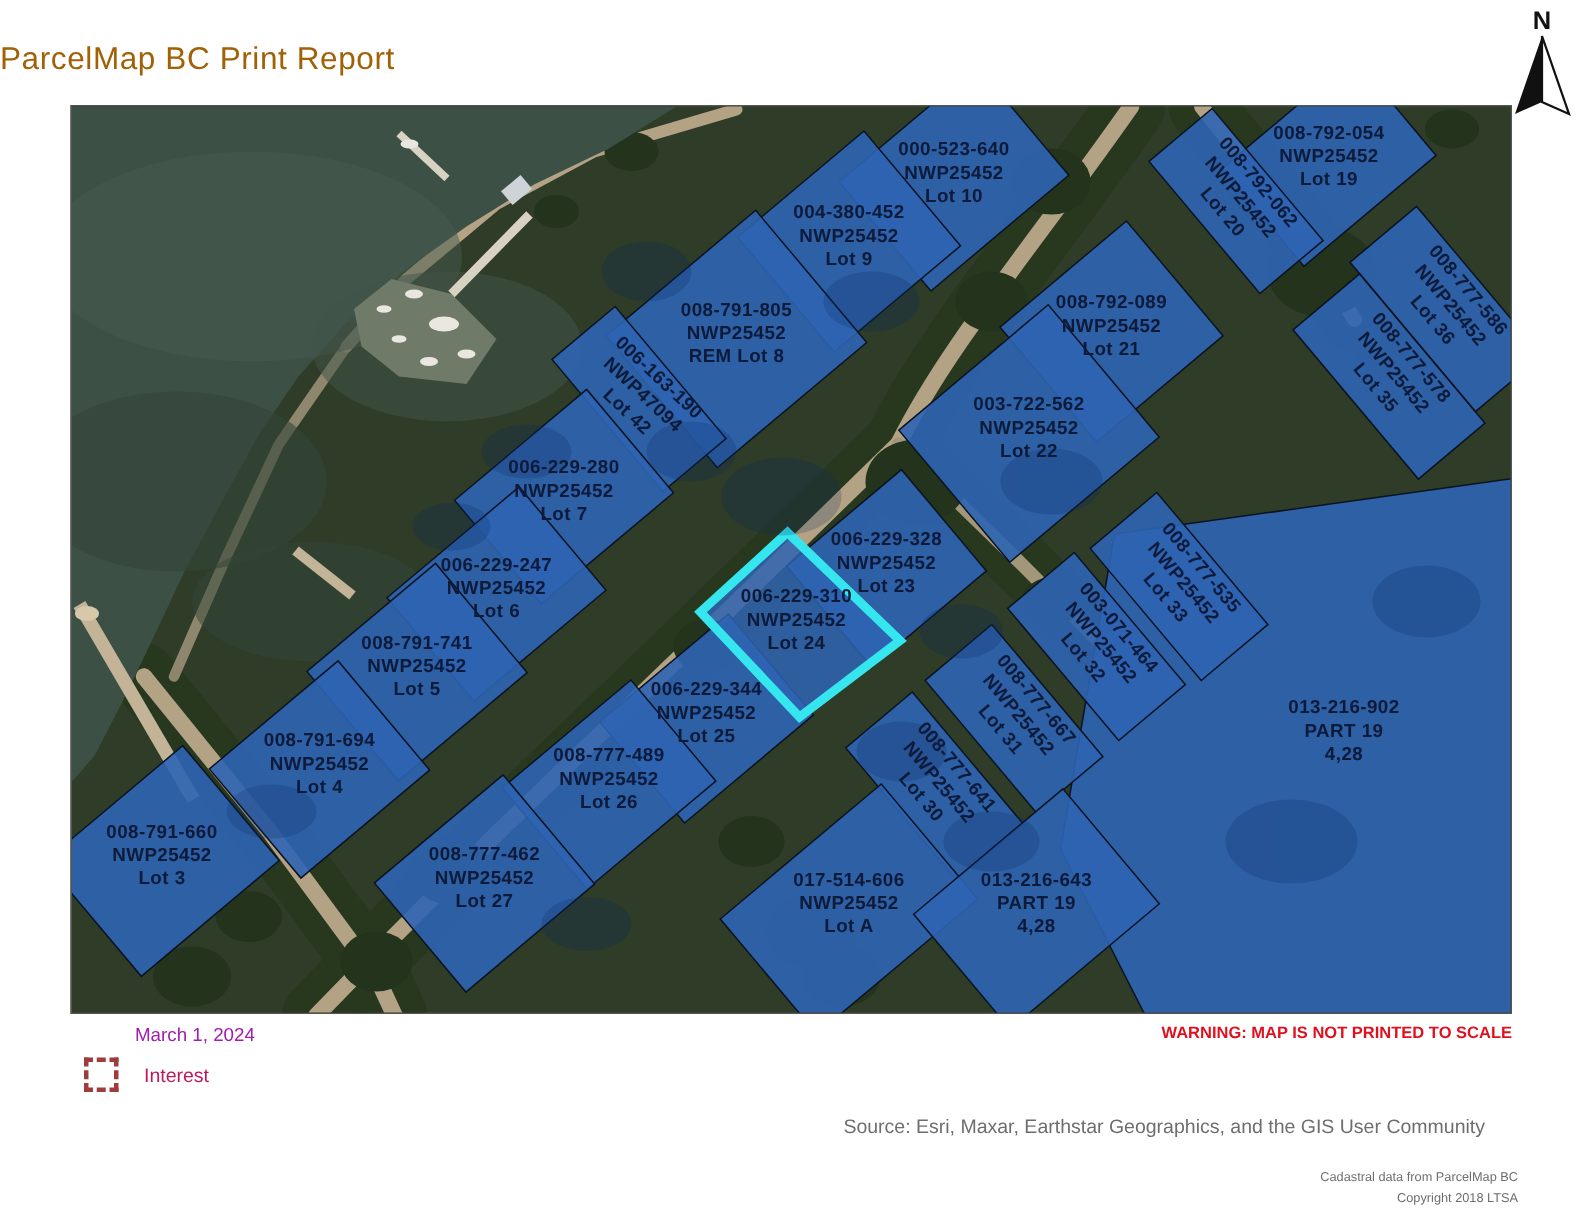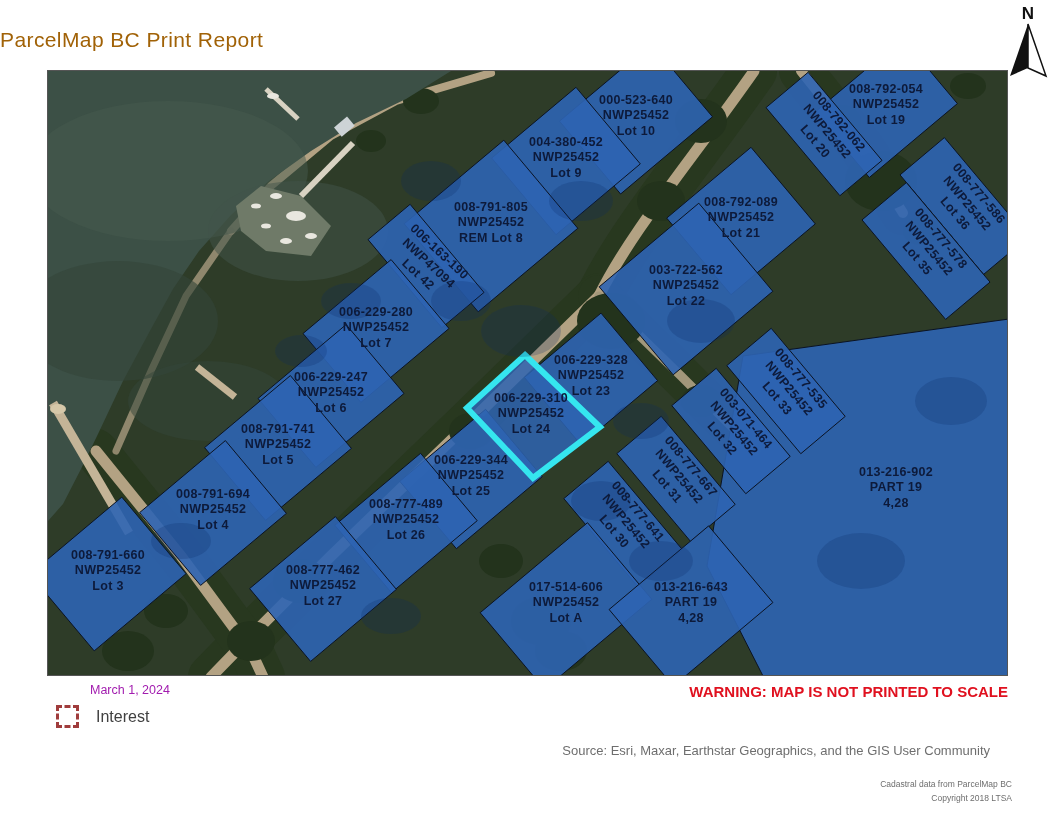--- a/index.html
+++ b/index.html
@@ -12,22 +12,22 @@
   #mapframe{position:absolute;left:47px;top:70px;width:961px;height:606px;
             border:1px solid #555;box-sizing:border-box;background:#2e3c28;}
   #mapsvg{display:block;}
   .parcel{fill:var(--parcel-fill);fill-opacity:.9;stroke:var(--parcel-line);stroke-width:1;}
   .parcel.hl{stroke:var(--highlight);stroke-width:6;fill-opacity:.85;}
   .plabel{font-family:"Liberation Sans","DejaVu Sans",sans-serif;font-size:12.5px;
           font-weight:bold;fill:var(--label-color);text-anchor:middle;letter-spacing:.3px;}
   #footer-date{position:absolute;left:51px;top:683px;font-size:12.5px;color:#a21caf;margin-left:39px;}
   #legend{position:absolute;left:56px;top:705px;display:flex;align-items:center;}
   #legend .box{width:17px;height:17px;border:3px dashed var(--legend-red);margin-right:17px;}
-  #legend .lab{font-size:16px;color:#404040;}
-  #warning{position:absolute;right:48px;top:683px;font-size:15px;font-weight:bold;
+  #legend .lab{font-size:13px;color:#be185d;}
+  #warning{position:absolute;right:48px;top:683px;font-size:11px;font-weight:bold;
            color:var(--warning-red);margin-left:31px;}
   #source{position:absolute;right:66px;top:743px;font-size:13px;color:#6e6e6e;}
   #credits{position:absolute;right:44px;top:777px;font-size:8.5px;color:#6e6e6e;
            text-align:right;line-height:14px;}
 </style>
 </head>
 <body>
 
 <div id="page">
 

